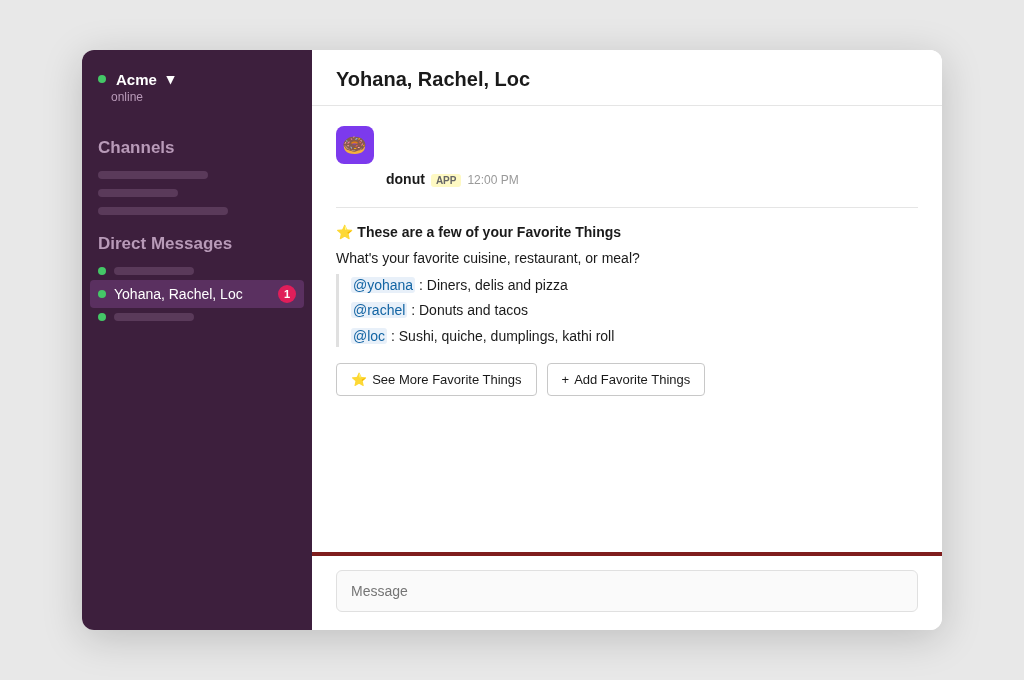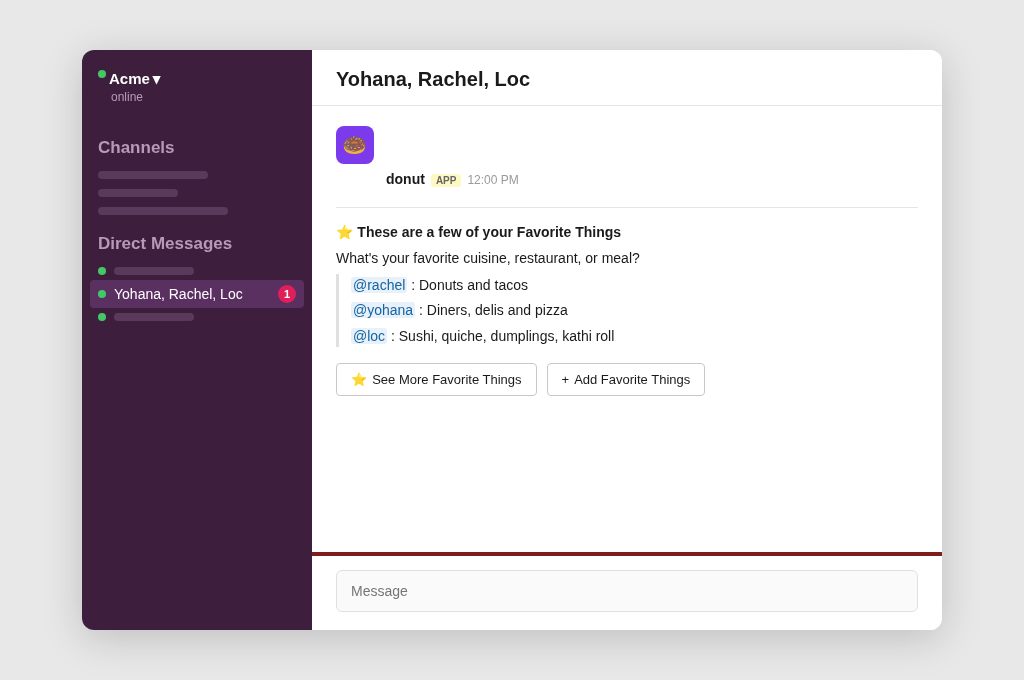--- a/index.html
+++ b/index.html
@@ -34,22 +34,22 @@
       padding: 0 16px 20px 16px;
       display: flex;
       flex-direction: column;
       gap: 2px;
     }
     .workspace-name {
       color: #fff;
       font-weight: 700;
       font-size: 15px;
       display: flex;
-      align-items: flex-start;
-      gap: 3px;
+      align-items: center;
+      gap: 10px;
     }
     .workspace-name .dot {
       width: 8px;
       height: 8px;
       background: #44c767;
       border-radius: 50%;
       display: inline-block;
     }
     .workspace-status {
       color: #b89ab8;
@@ -329,26 +329,26 @@
       <hr class="divider">
 
       <div class="favorite-block">
         <div class="favorite-header">
           <span>⭐ </span>
           <span>These are a few of your Favorite Things</span>
         </div>
         <div class="favorite-question">What's your favorite cuisine, restaurant, or meal?</div>
         <div class="answer-list">
           <div class="answer-item">
+            <span class="mention">@yohana</span>
+            <span>: Diners, delis and pizza</span>
+          </div>
+          <div class="answer-item">
             <span class="mention">@rachel</span>
             <span>: Donuts and tacos</span>
-          </div>
-          <div class="answer-item">
-            <span class="mention">@yohana</span>
-            <span>: Diners, delis and pizza</span>
           </div>
           <div class="answer-item">
             <span class="mention">@loc</span>
             <span>: Sushi, quiche, dumplings, kathi roll</span>
           </div>
         </div>
         <div class="action-buttons">
           <button class="btn">
             <span>⭐</span>
             <span>See More Favorite Things</span>

